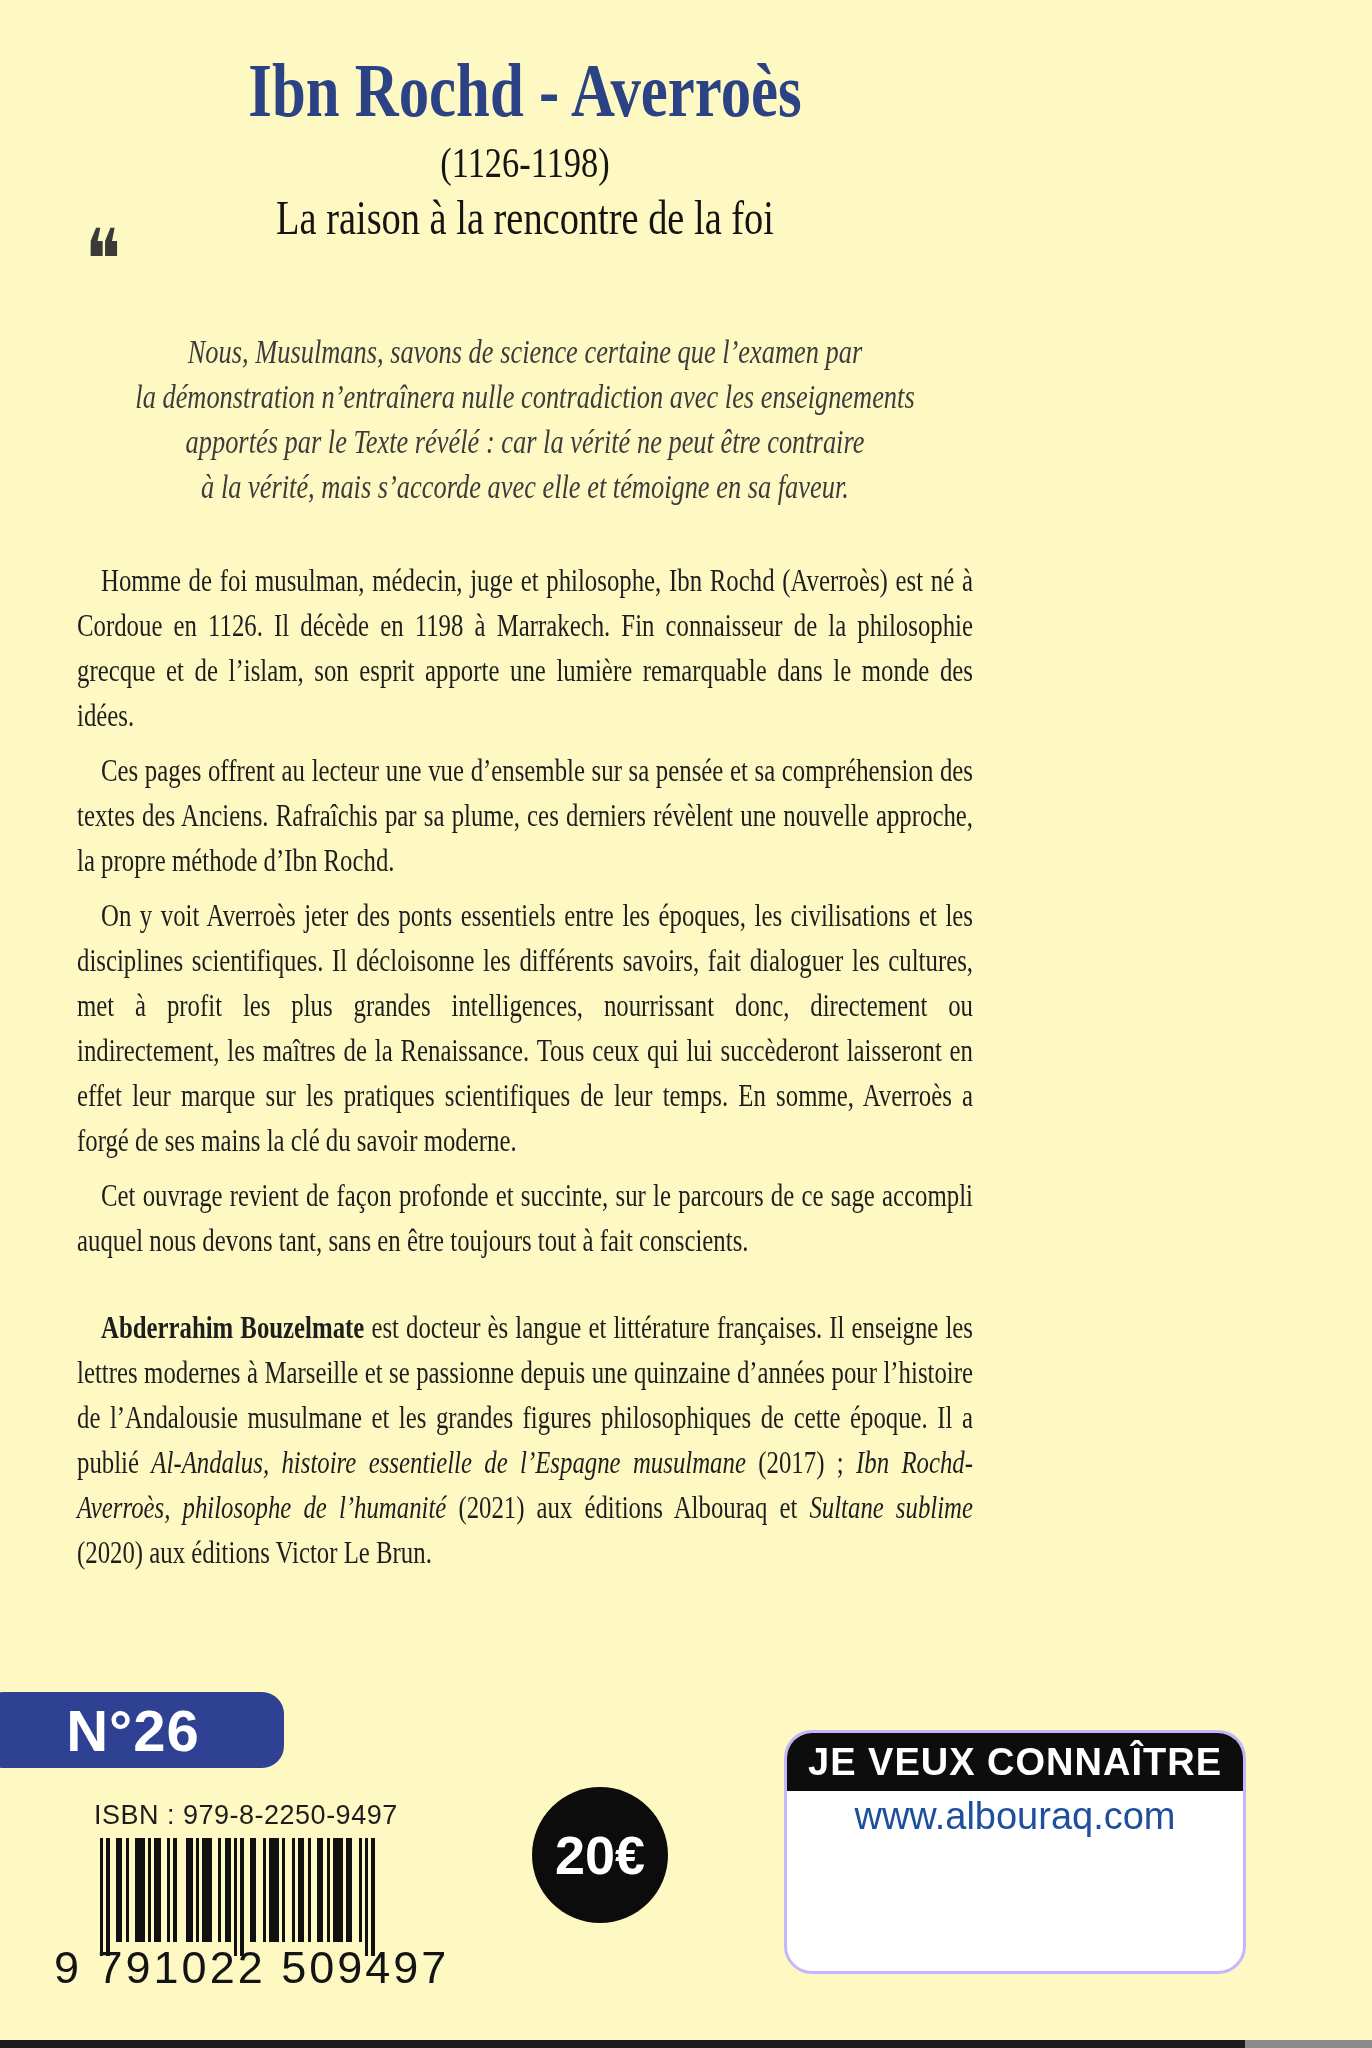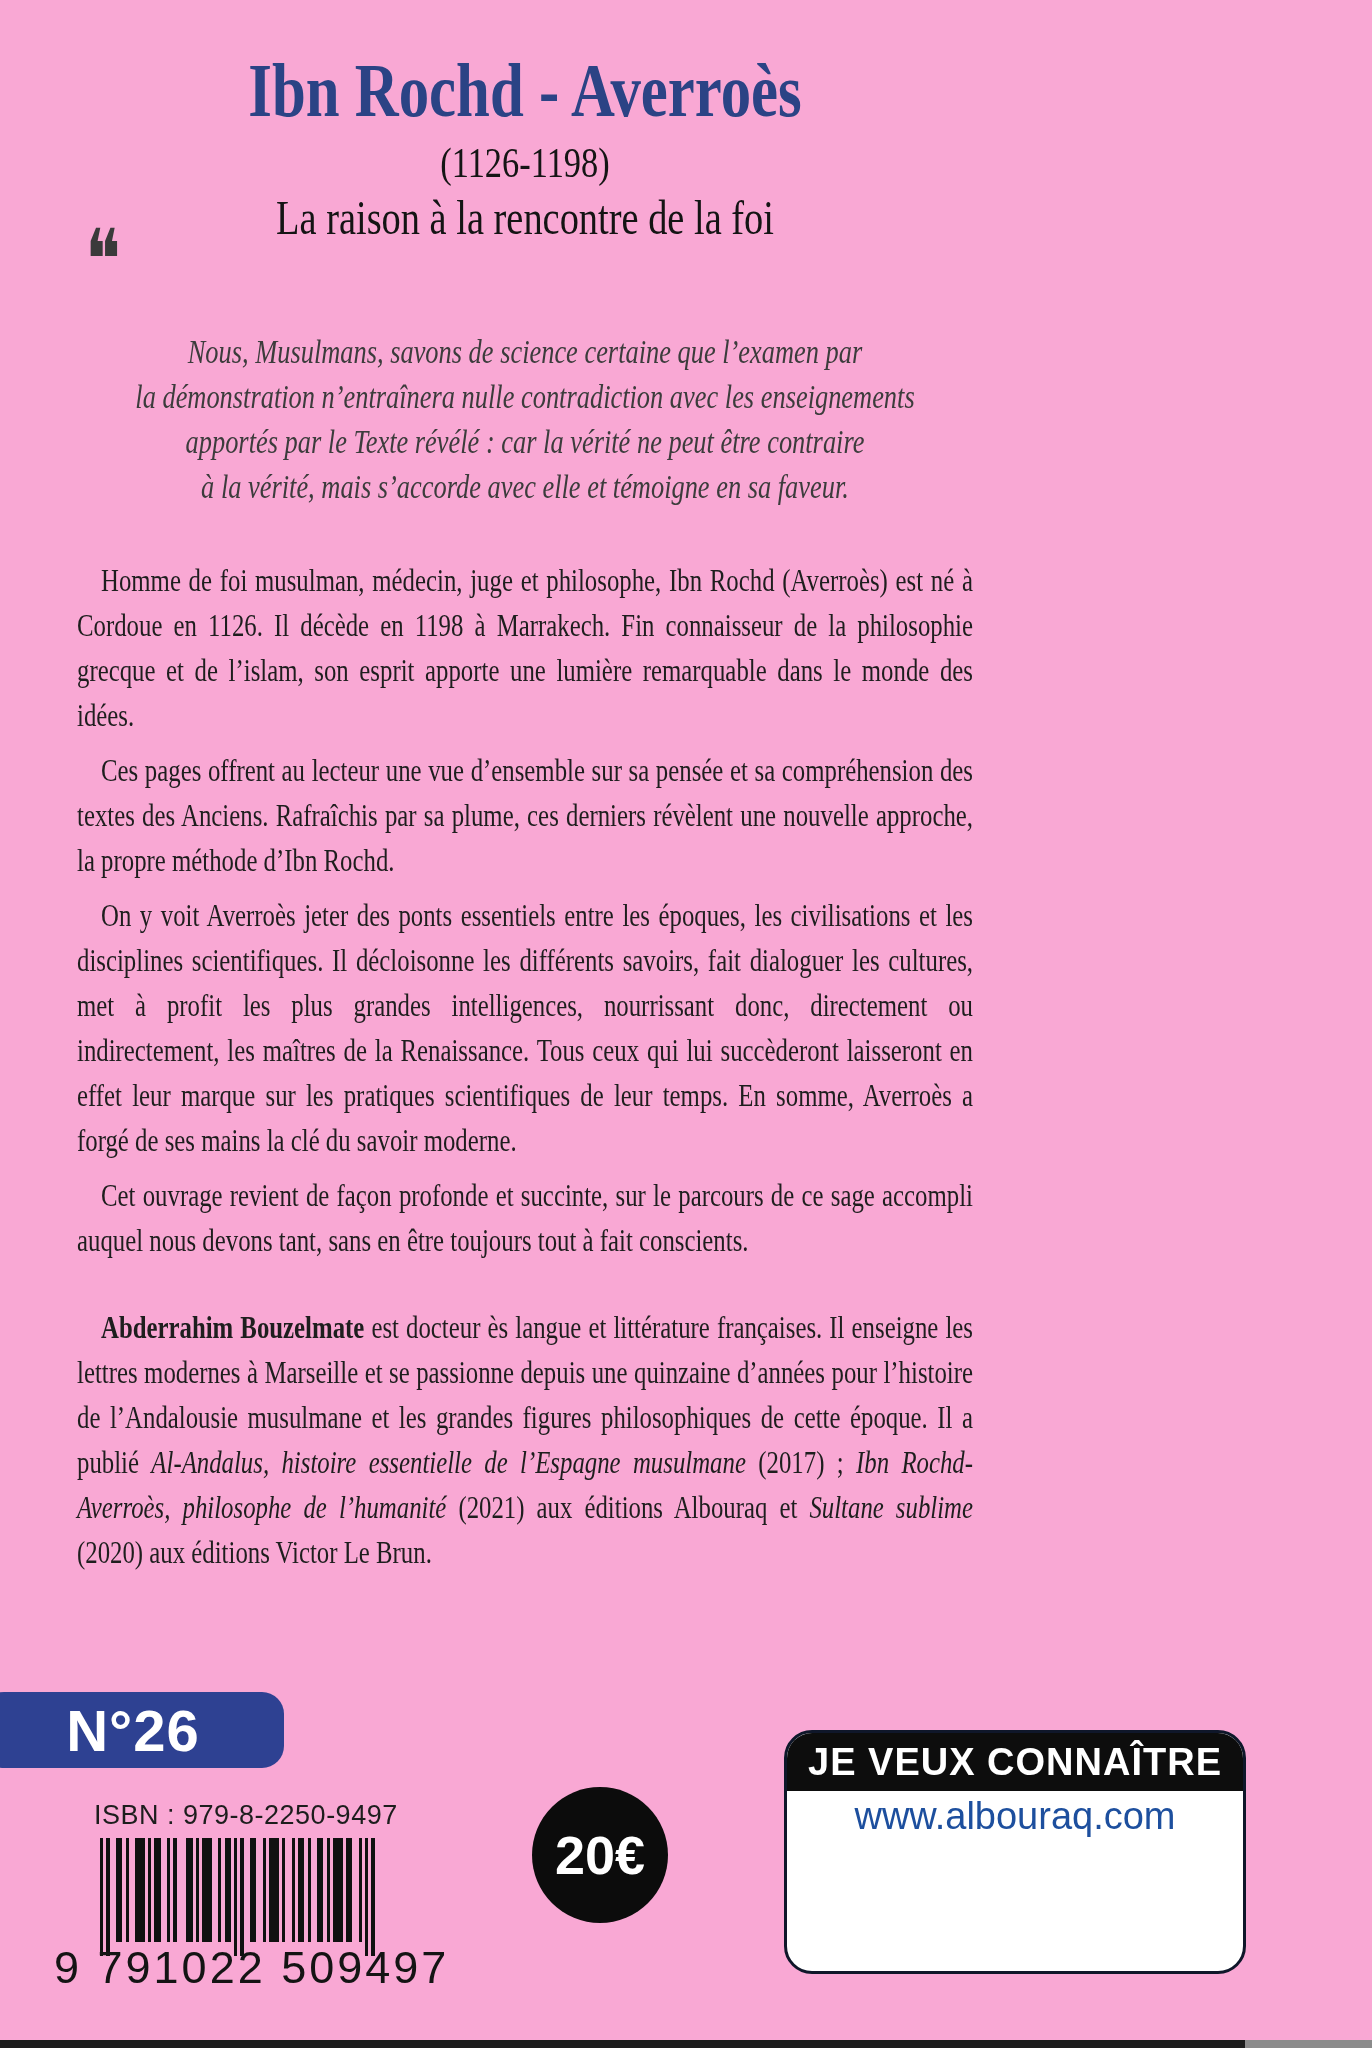--- a/index.html
+++ b/index.html
@@ -1,20 +1,20 @@
 <!DOCTYPE html>
 <html style="--title_blue: #2b4385; --badge_blue: #2e4192; --link_blue: #1d4f9e;"><head>
 <meta charset="utf-8">
 <style>
   html,body{margin:0;padding:0;}
   body{background:#e8e8e8;font-family:"Liberation Serif", serif;}
   .page{
     position:relative;
     width:1372px;height:2048px;
-    background:#f9a8d4;
+    background:#fef9c3;
     overflow:hidden;
     margin:0 auto;
   }
   
   .text-col{
     position:absolute;left:-35px;top:0;width:1120px;
     transform:scaleX(0.8);transform-origin:50% 0;
   }
   .title{
     margin:50px 0 0;font-size:76px;line-height:80px;font-weight:bold;
@@ -67,21 +67,21 @@
     position:absolute;left:532px;top:1787px;width:136px;height:136px;
     background:#0c0c0c;border-radius:50%;
     display:flex;align-items:center;justify-content:center;
   }
   .price span{
     font-family:"Liberation Sans",sans-serif;font-weight:bold;
     font-size:54px;color:#ffffff;
   }
   .promo{
     position:absolute;left:784px;top:1730px;width:462px;height:244px;
-    background:#ffffff;border:3px solid #0f172a;border-radius:28px;
+    background:#ffffff;border:3px solid #c4b5fd;border-radius:28px;
     box-sizing:border-box;overflow:hidden;
   }
   .promo-head{
     height:58px;background:#0d0d0d;color:#ffffff;
     display:flex;align-items:center;justify-content:center;
     font-family:"Liberation Sans",sans-serif;font-weight:bold;
     font-size:38px;letter-spacing:1px;
   }
   .promo-body{
     margin-top:12px;text-align:center;white-space:pre-line;

